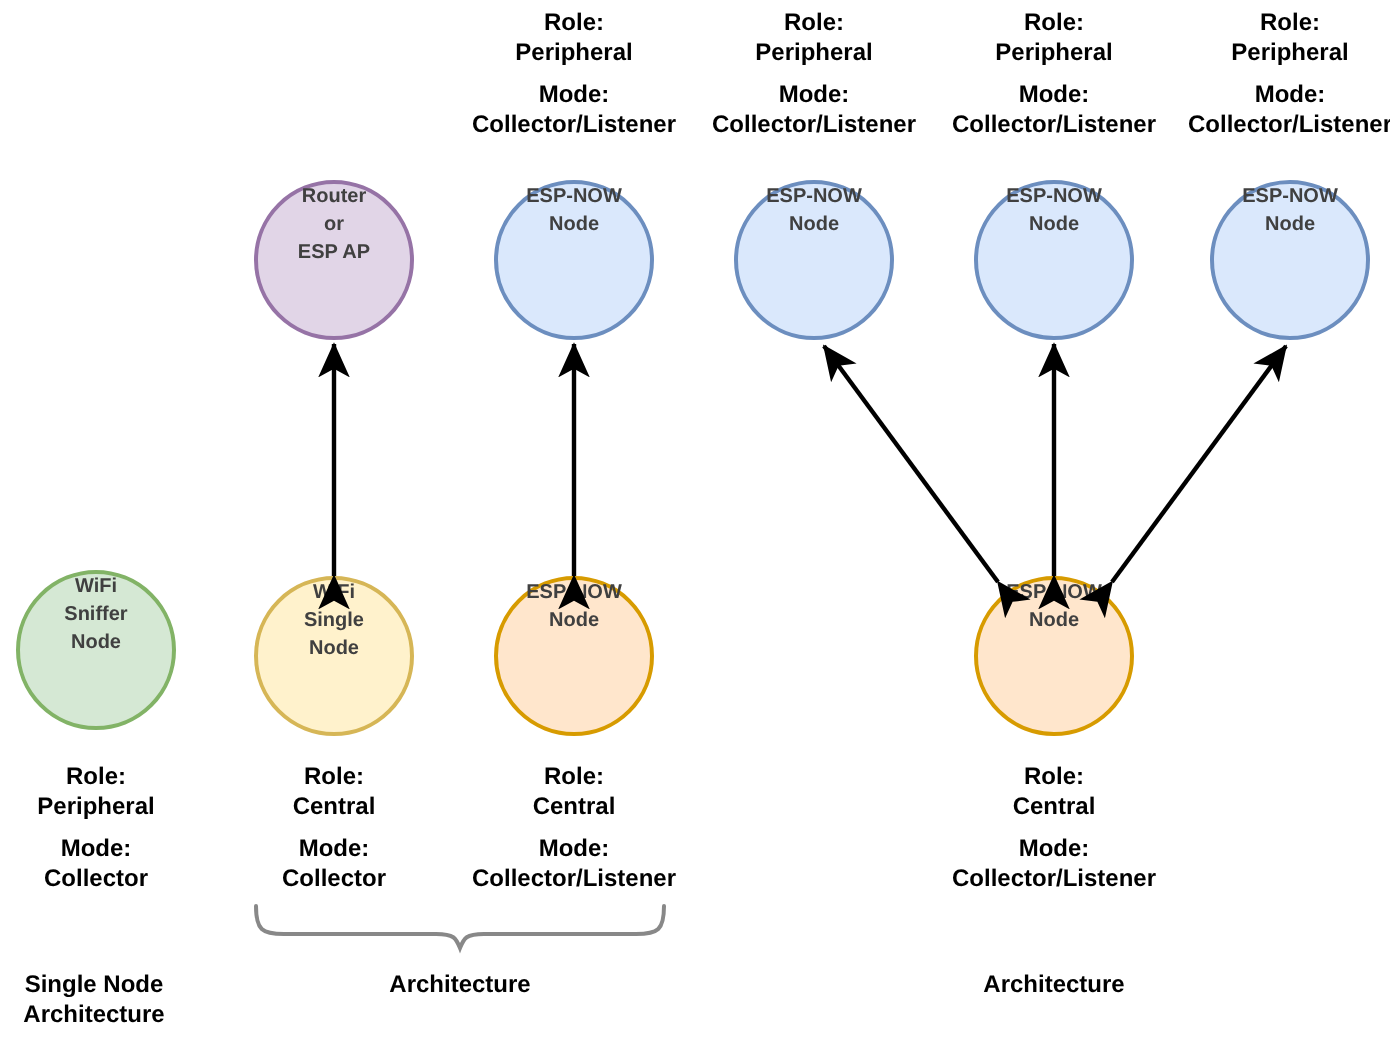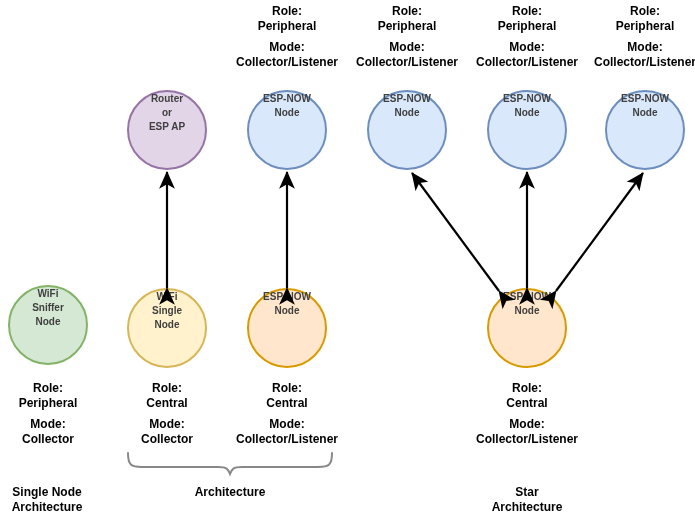--- a/index.html
+++ b/index.html
@@ -231,17 +231,16 @@
   <div class="arch-label" style="left:-13px;top:485px;width:120px;">
     <span>Single Node</span>
     <span>Architecture</span>
   </div>
 
   <div class="arch-label" style="left:170px;top:485px;width:120px;">
     <span>Architecture</span>
   </div>
 
   <div class="arch-label" style="left:467px;top:485px;width:120px;">
-    <span>Star</span>
     <span>Architecture</span>
   </div>
 
 </div>
 
 </body></html>

